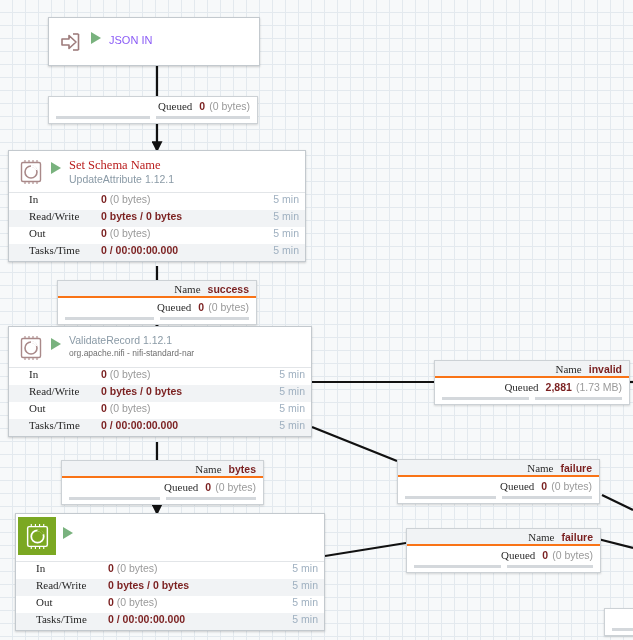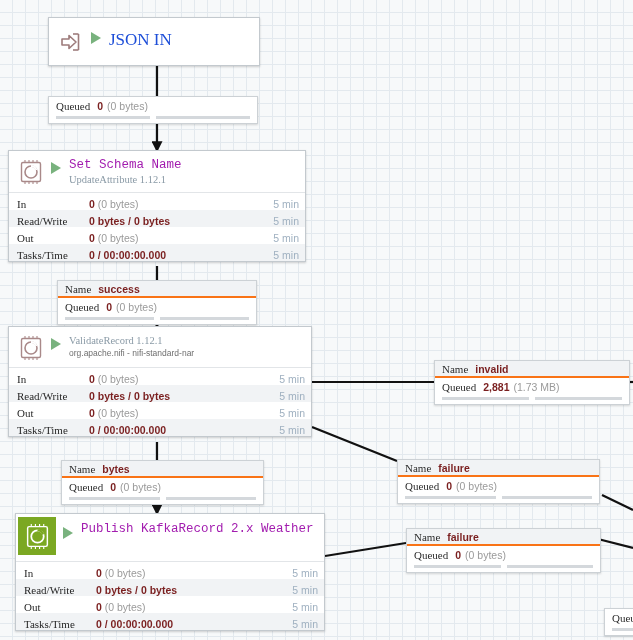--- a/index.html
+++ b/index.html
@@ -43,56 +43,56 @@
   .run-arrow {
     width: 0; height: 0;
     border-left: 10px solid #79b27e;
     border-top: 6px solid transparent;
     border-bottom: 6px solid transparent;
     margin: 4px 8px 0 7px;
     flex: 0 0 auto;
   }
   .head-text { min-width: 0; }
   .proc-name {
-    font-family: Liberation Mono, monospace;
+    font-family: Liberation Serif, serif;
     font-size: 12.5px;
-    color: #a21caf;
+    color: #b91c1c;
     line-height: 15px;
     white-space: nowrap;
   }
   .proc-type {
-    font-family: Liberation Serif, serif;
+    font-family: Liberation Sans, sans-serif;
     font-size: 10.5px;
     color: #8a9aa6;
     line-height: 13px;
     white-space: nowrap;
   }
   .proc-bundle {
     font-family: "Liberation Sans", sans-serif;
     font-size: 8.5px;
     color: #6f6f6f;
     line-height: 12px;
     white-space: nowrap;
   }
   .port-name {
-    font-family: Liberation Serif, serif;
-    font-size: 17px;
-    color: #1d4ed8;
+    font-family: Liberation Sans, sans-serif;
+    font-size: 11px;
+    color: #8b5cf6;
     line-height: 16px;
     margin-top: 4px;
   }
 
   
   .stats { border-top: 1px solid #e2e5e8; }
   .stat-row {
     display: flex;
-    align-items: flex-end;
+    align-items: flex-start;
     height: 17px;
     font-size: 11px;
-    padding: 0 6px 0 8px;
+    padding: 0 6px 0 20px;
     box-sizing: border-box;
   }
   .stat-row.alt { background: #f1f3f5; }
   .stat-label {
     flex: 0 0 72px;
     color: #262626;
     font-family: "Liberation Serif", serif;
   }
   .stat-value {
     flex: 1 1 auto;
@@ -117,20 +117,21 @@
     box-sizing: border-box;
     padding-bottom: 4px;
   }
   .conn-row {
     display: flex;
     align-items: center;
     height: 17px;
     padding: 0 7px;
     font-size: 11px;
     box-sizing: border-box;
+    justify-content: flex-end;
   }
   .conn-row.name { background: #f1f3f5; border-bottom: 2px solid #f97316; }
   .conn-key {
     font-family: "Liberation Serif", serif;
     color: #2c2c2c;
     margin-right: 7px;
   }
   .conn-val {
     font-family: "Liberation Sans", sans-serif;
     font-size: 10.5px;
@@ -386,21 +387,20 @@
               <line x1="19" y1="23" x2="19" y2="25"></line>
             <line x1="7" y1="1" x2="7" y2="3"></line>
               <line x1="11" y1="1" x2="11" y2="3"></line>
             <line x1="15" y1="1" x2="15" y2="3"></line>
               <line x1="19" y1="1" x2="19" y2="3"></line>
           </g>
         </svg>
       </span>
       <span class="run-arrow" style="margin-top:8px;"></span>
       <span class="head-text" style="margin-top:3px;">
-        <div class="proc-name">Publish KafkaRecord 2.x Weather</div>
       </span>
     </div>
     <div class="stats">
       <div class="stat-row">
         <span class="stat-label">In</span>
         <span class="stat-value"><b>0</b> <span>(0 bytes)</span></span>
         <span class="stat-time">5 min</span>
       </div>
       <div class="stat-row alt">
         <span class="stat-label">Read/Write</span>

